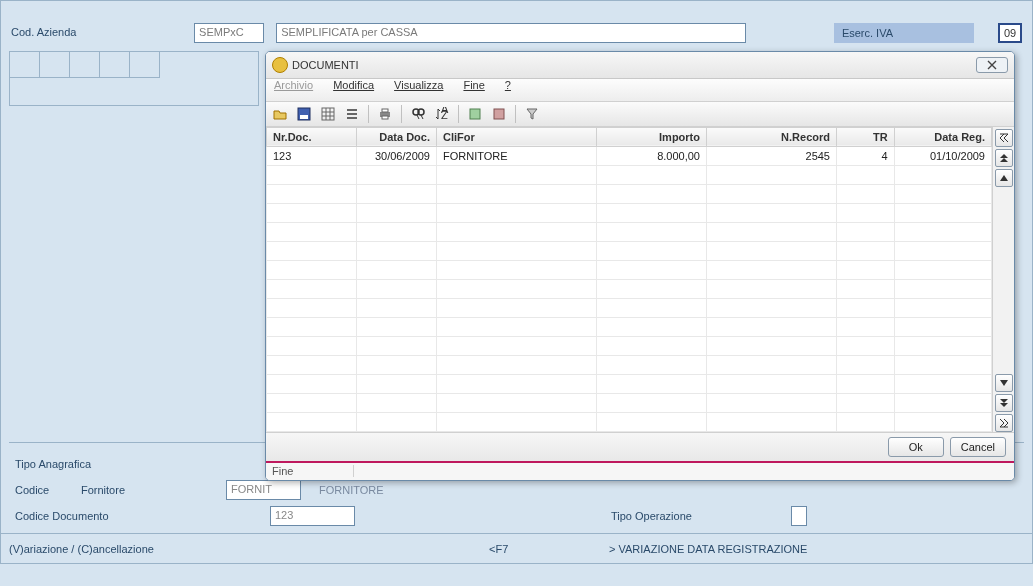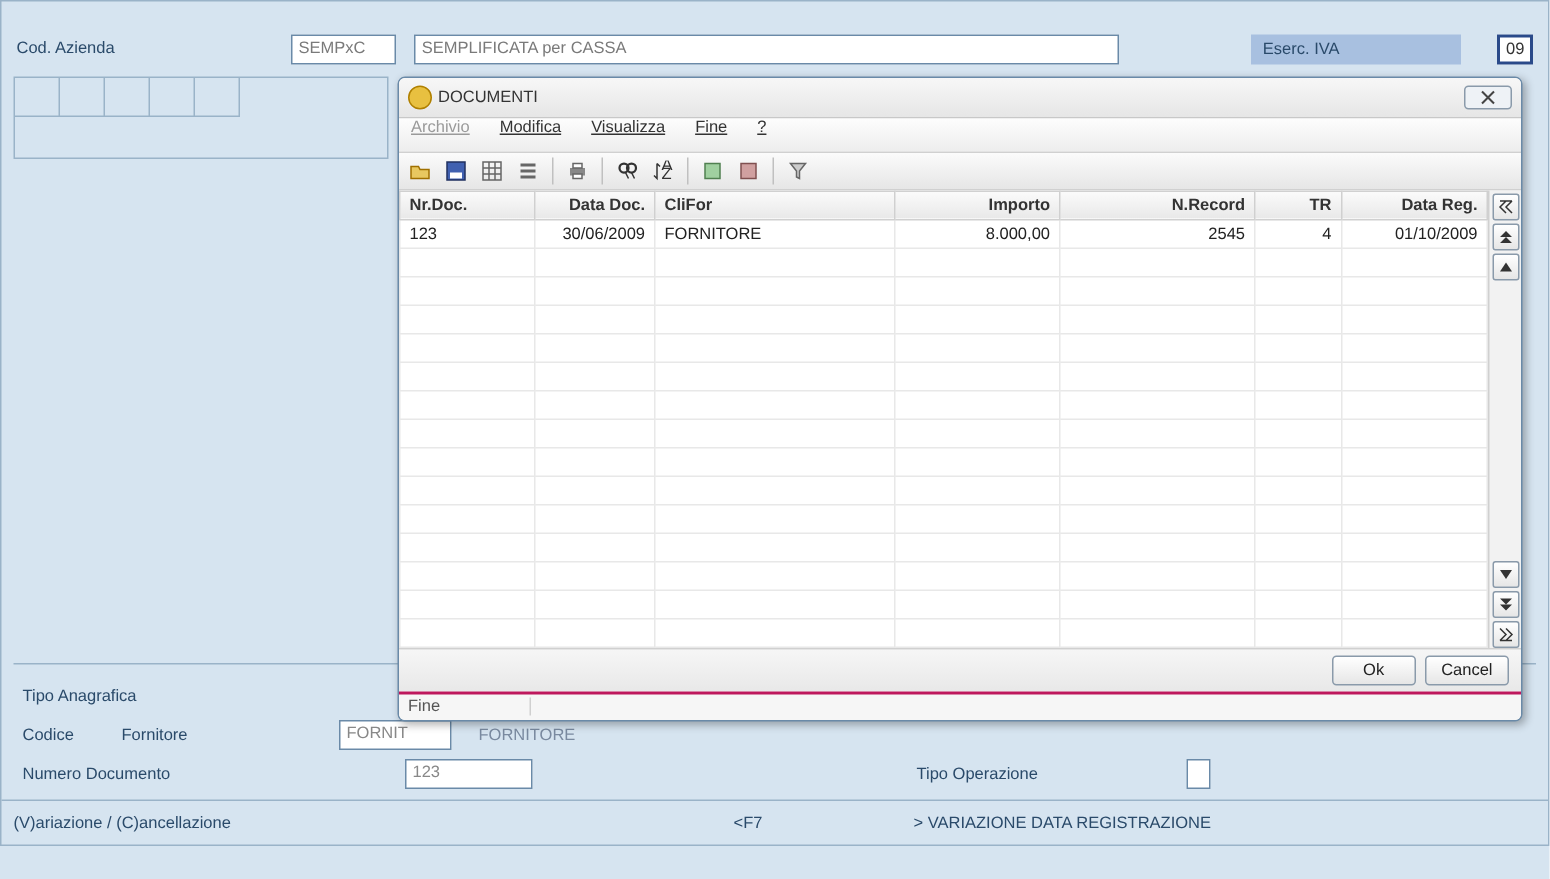--- a/index.html
+++ b/index.html
@@ -85,21 +85,21 @@
     </div>
     <div class="bottom-row">
       <span class="label" style="width:60px;">Codice</span>
       <span class="label" style="width:70px;">Fornitore</span>
       <span style="width:75px;"></span>
       <span class="input-box" style="width:75px;color:#888;">FORNIT</span>
       <span style="width:12px;"></span>
       <span class="label" style="color:#7a8aa0;">FORNITORE</span>
     </div>
     <div class="bottom-row">
-      <span class="label" style="width:255px;">Numero Documento</span>
+      <span class="label" style="width:255px;">Codice Documento</span>
       <span class="input-box" style="width:85px;color:#888;">123</span>
       <span style="width:250px;"></span>
       <span class="label" style="width:180px;">Tipo Operazione</span>
       <span class="input-box" style="width:16px;"></span>
     </div>
   </div>
 
   <div class="status-bar">
     <span style="flex:0 0 480px;">(V)ariazione / (C)ancellazione</span>
     <span style="flex:0 0 120px;">&lt;F7</span>

